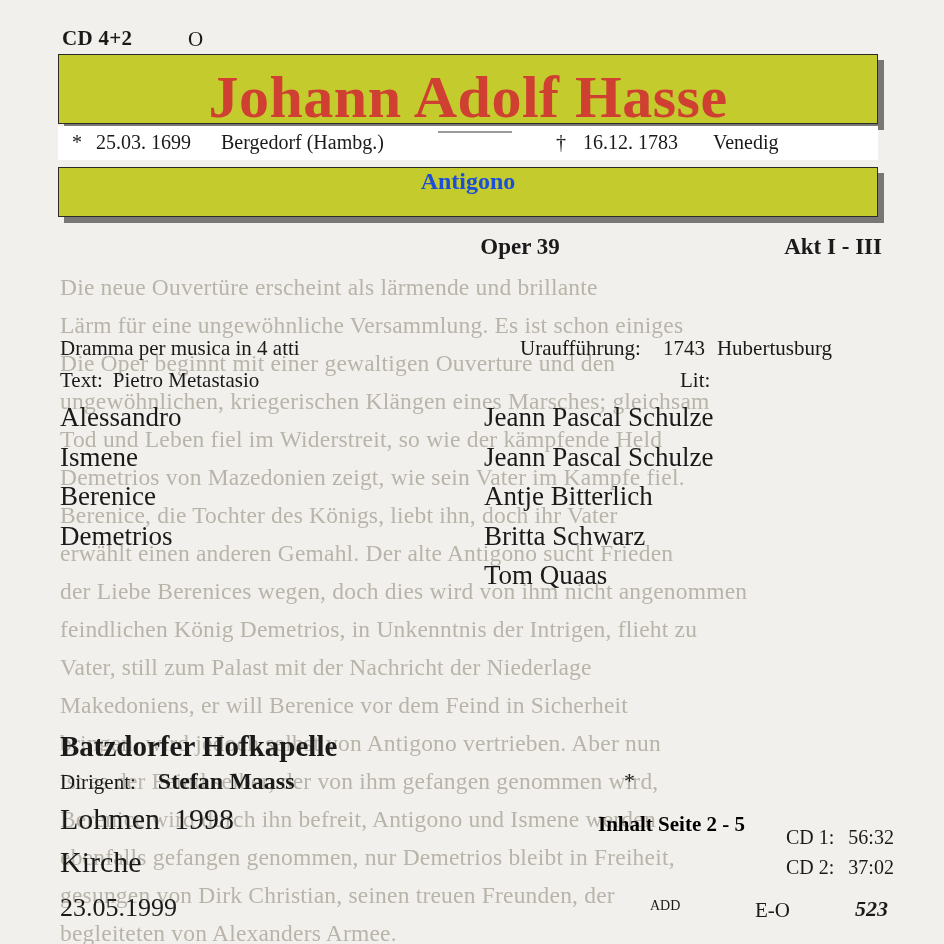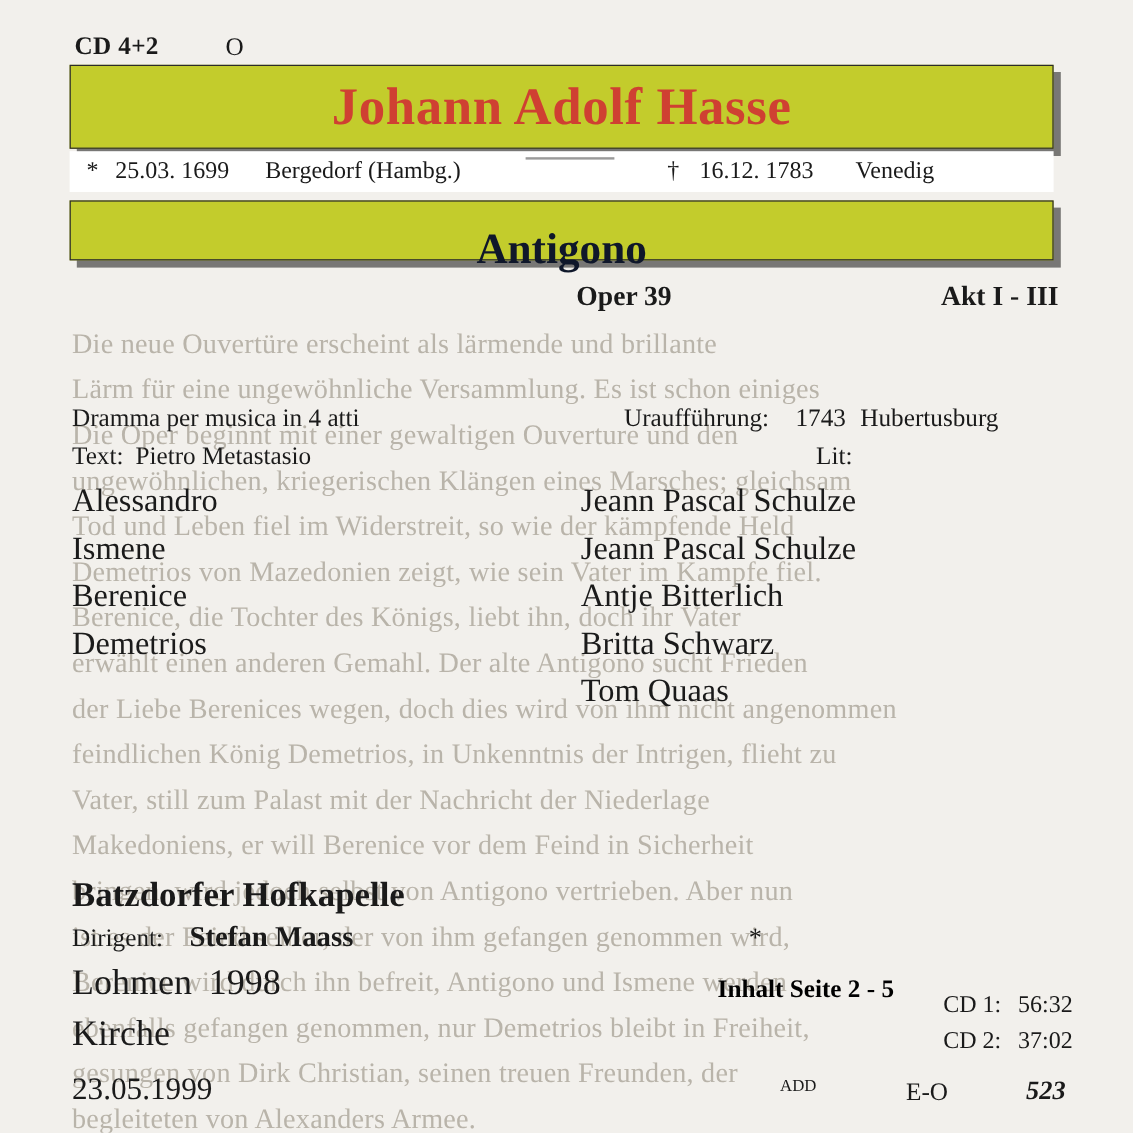--- a/index.html
+++ b/index.html
@@ -64,31 +64,31 @@
     width: 820px;
     height: 50px;
   }
   .composer-name {
     position: absolute;
     width: 100%;
     top: 8px;
     text-align: center;
     color: #cf4032;
     font-weight: bold;
-    font-size: 44px;
+    font-size: 60px;
     letter-spacing: 0.5px;
   }
   .work-title {
     position: absolute;
     width: 100%;
-    top: 18px;
+    top: 0;
     text-align: center;
-    color: #0f172a;
-    font-weight: bold;
-    font-size: 36px;
+    color: #1d4ed8;
+    font-weight: bold;
+    font-size: 24px;
   }
 
   
   .dates {
     position: absolute;
     left: 58px;
     top: 126px;
     width: 820px;
     height: 34px;
     background: #ffffff;

